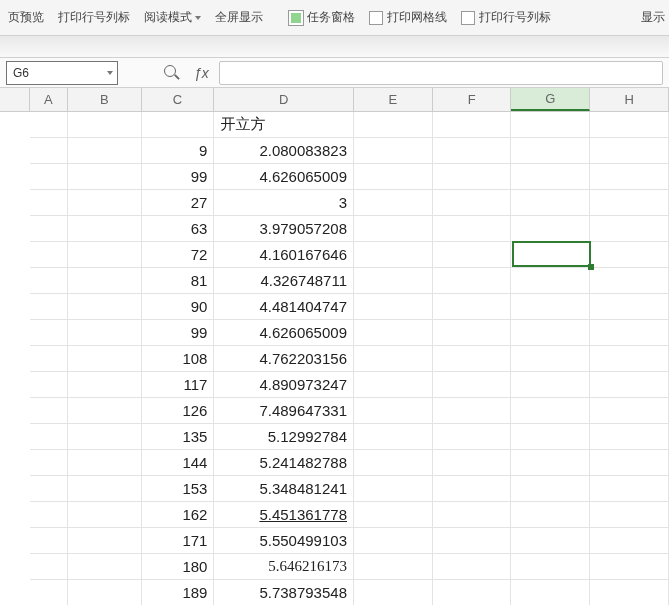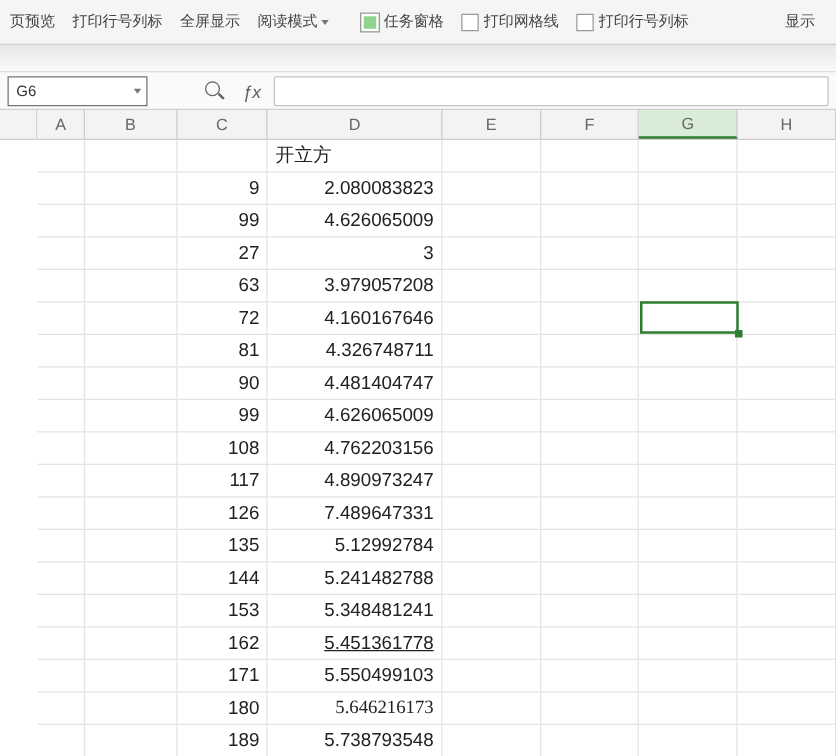--- a/index.html
+++ b/index.html
@@ -58,21 +58,21 @@
     background: #fff;
     display: inline-block;
     position: relative;
   }
   .chk-box.checked {
     background: #8fd48f;
     border: 2px solid #fff;
     outline: 1px solid #999;
   }
   .toolbar-spacer { flex: 0 0 10px; }
-  .toolbar-right { margin-left: auto; padding-right: 17px; font-size:12px; color:#444;align-items:center;}
+  .toolbar-right { margin-left: auto; padding-right: 4px; font-size:12px; color:#444;align-items:center;}
 
   
   .ribbon-gap {
     height: 22px;
     background: linear-gradient(#e8e8e8,#f9f9f9);
     border-bottom: 1px solid #d0d0d0;
   }
 
   
   .fx-row {
@@ -175,26 +175,26 @@
 <body>
 
 <div class="toolbar">
   <div class="tb-btn">
       <span>页预览</span>
     </div>
   <div class="tb-btn">
       <span>打印行号列标</span>
     </div>
   <div class="tb-btn">
+    <span>阅读模式</span>
+    <span class="dd-arrow"></span>
+  </div>
+  <div class="tb-btn">
       <span>全屏显示</span>
     </div>
-  <div class="tb-btn">
-    <span>阅读模式</span>
-    <span class="dd-arrow"></span>
-  </div>
   <div class="toolbar-spacer"></div>
   <div class="chk">
     <span class="chk-box checked"></span>
     <span>任务窗格</span>
   </div>
   <div class="chk">
     <span class="chk-box"></span>
     <span>打印网格线</span>
   </div>
   <div class="chk">

